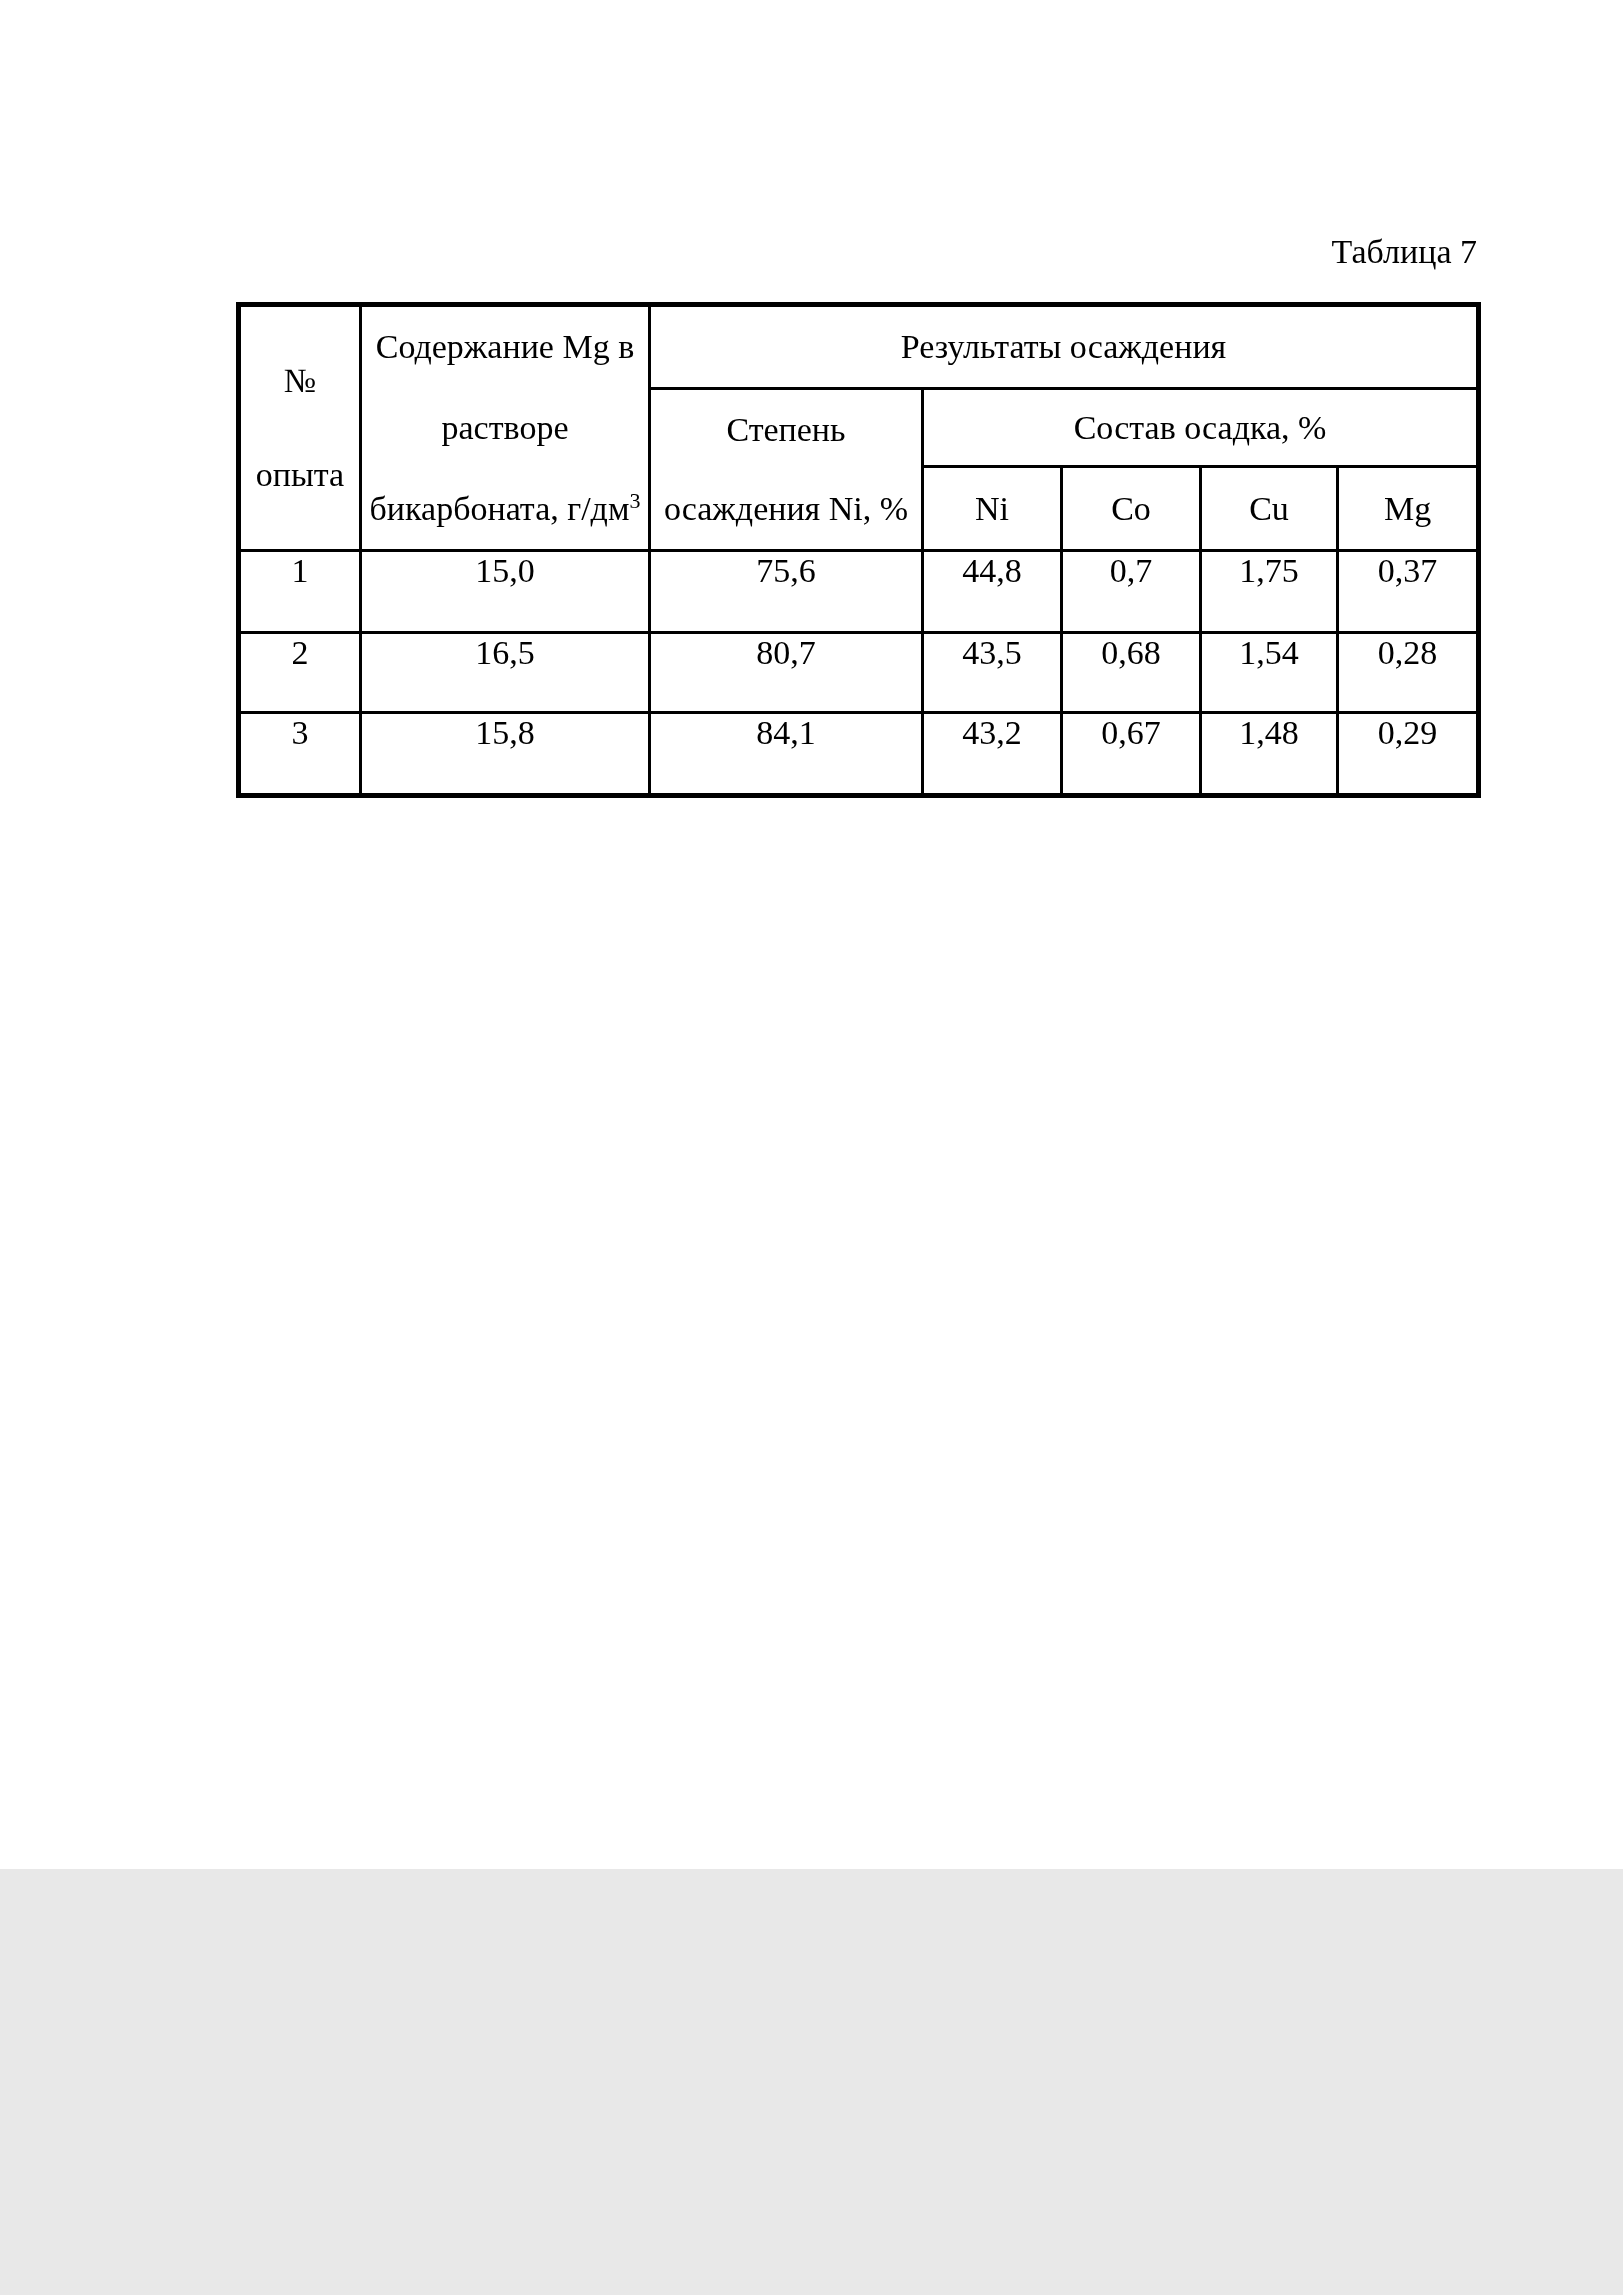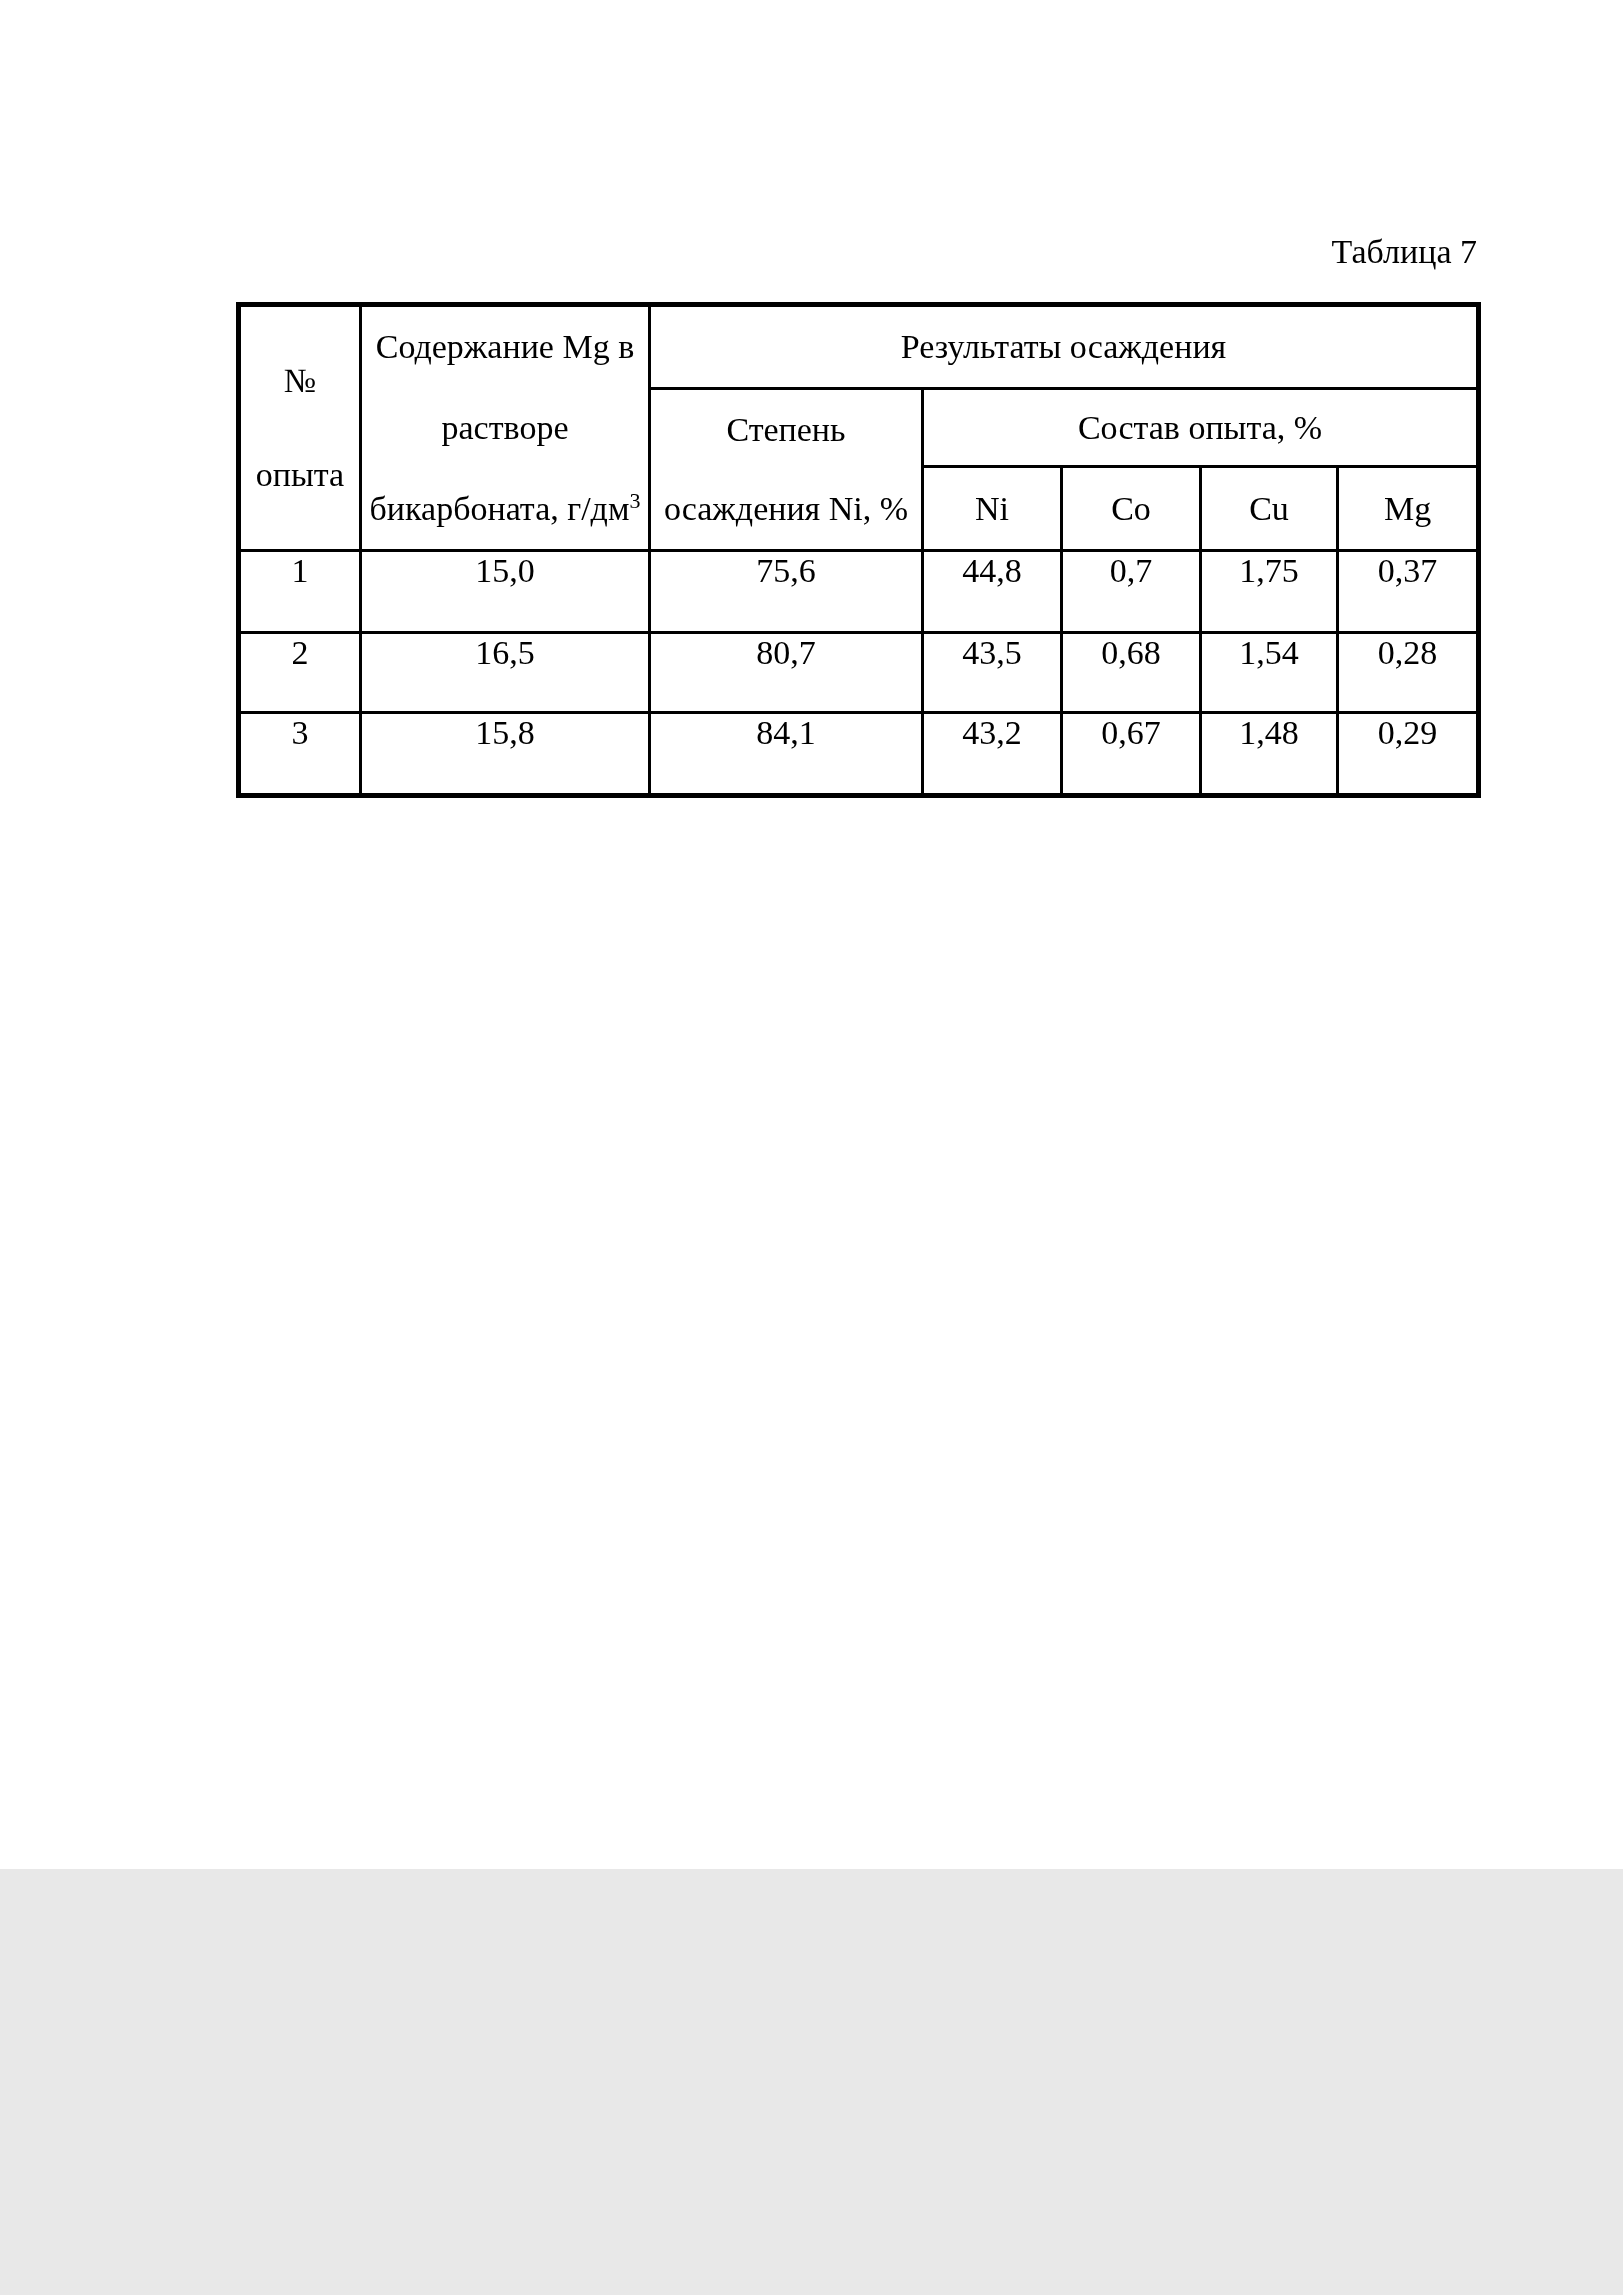--- a/index.html
+++ b/index.html
@@ -131,21 +131,21 @@
       </tr>
       <tr class="r-subhdr">
         <td rowspan="2" class="block-left">
           <div class="vflex">
             <div class="hline">Степень</div>
             <div class="hline">осаждения Ni, %</div>
           </div>
         </td>
         <td colspan="4">
           <div class="vflex">
-            <div class="hline">Состав опыта, %</div>
+            <div class="hline">Состав осадка, %</div>
           </div>
         </td>
       </tr>
       <tr class="r-elems">
         <td class="hdr-bottom">
           <div class="vflex">
               <div class="hline">Ni</div>
             </div>
         </td>
         <td class="hdr-bottom">

